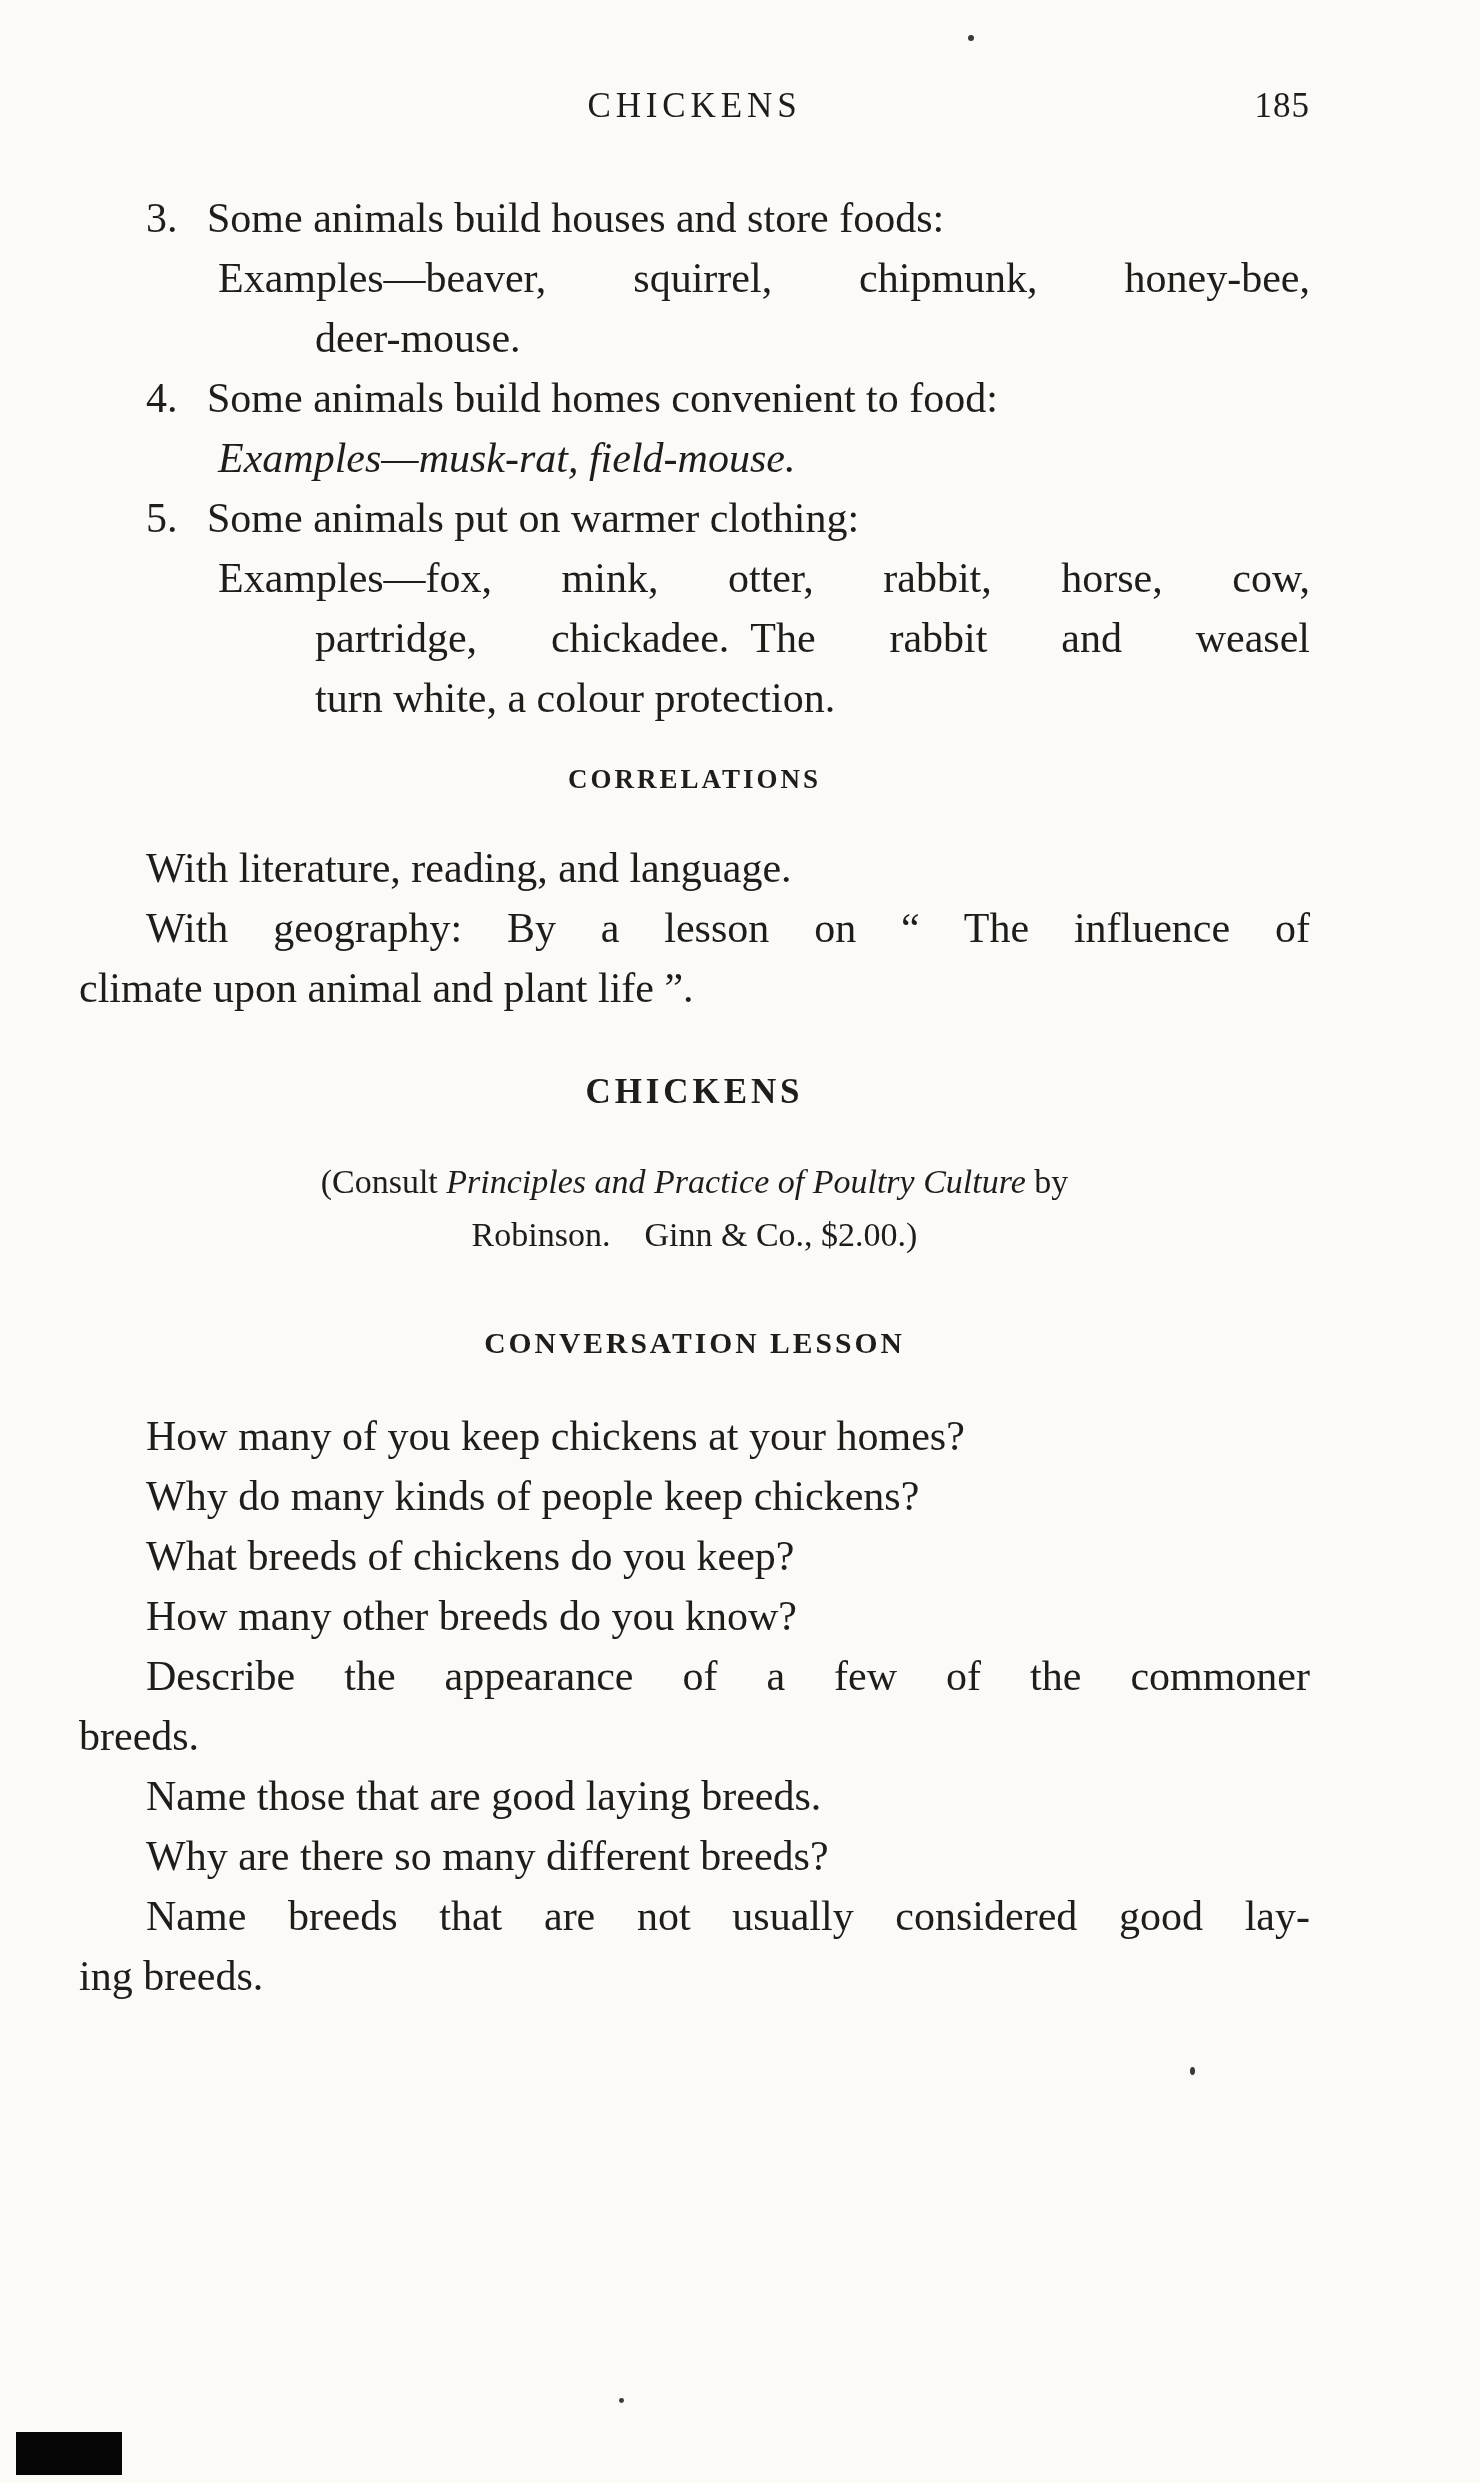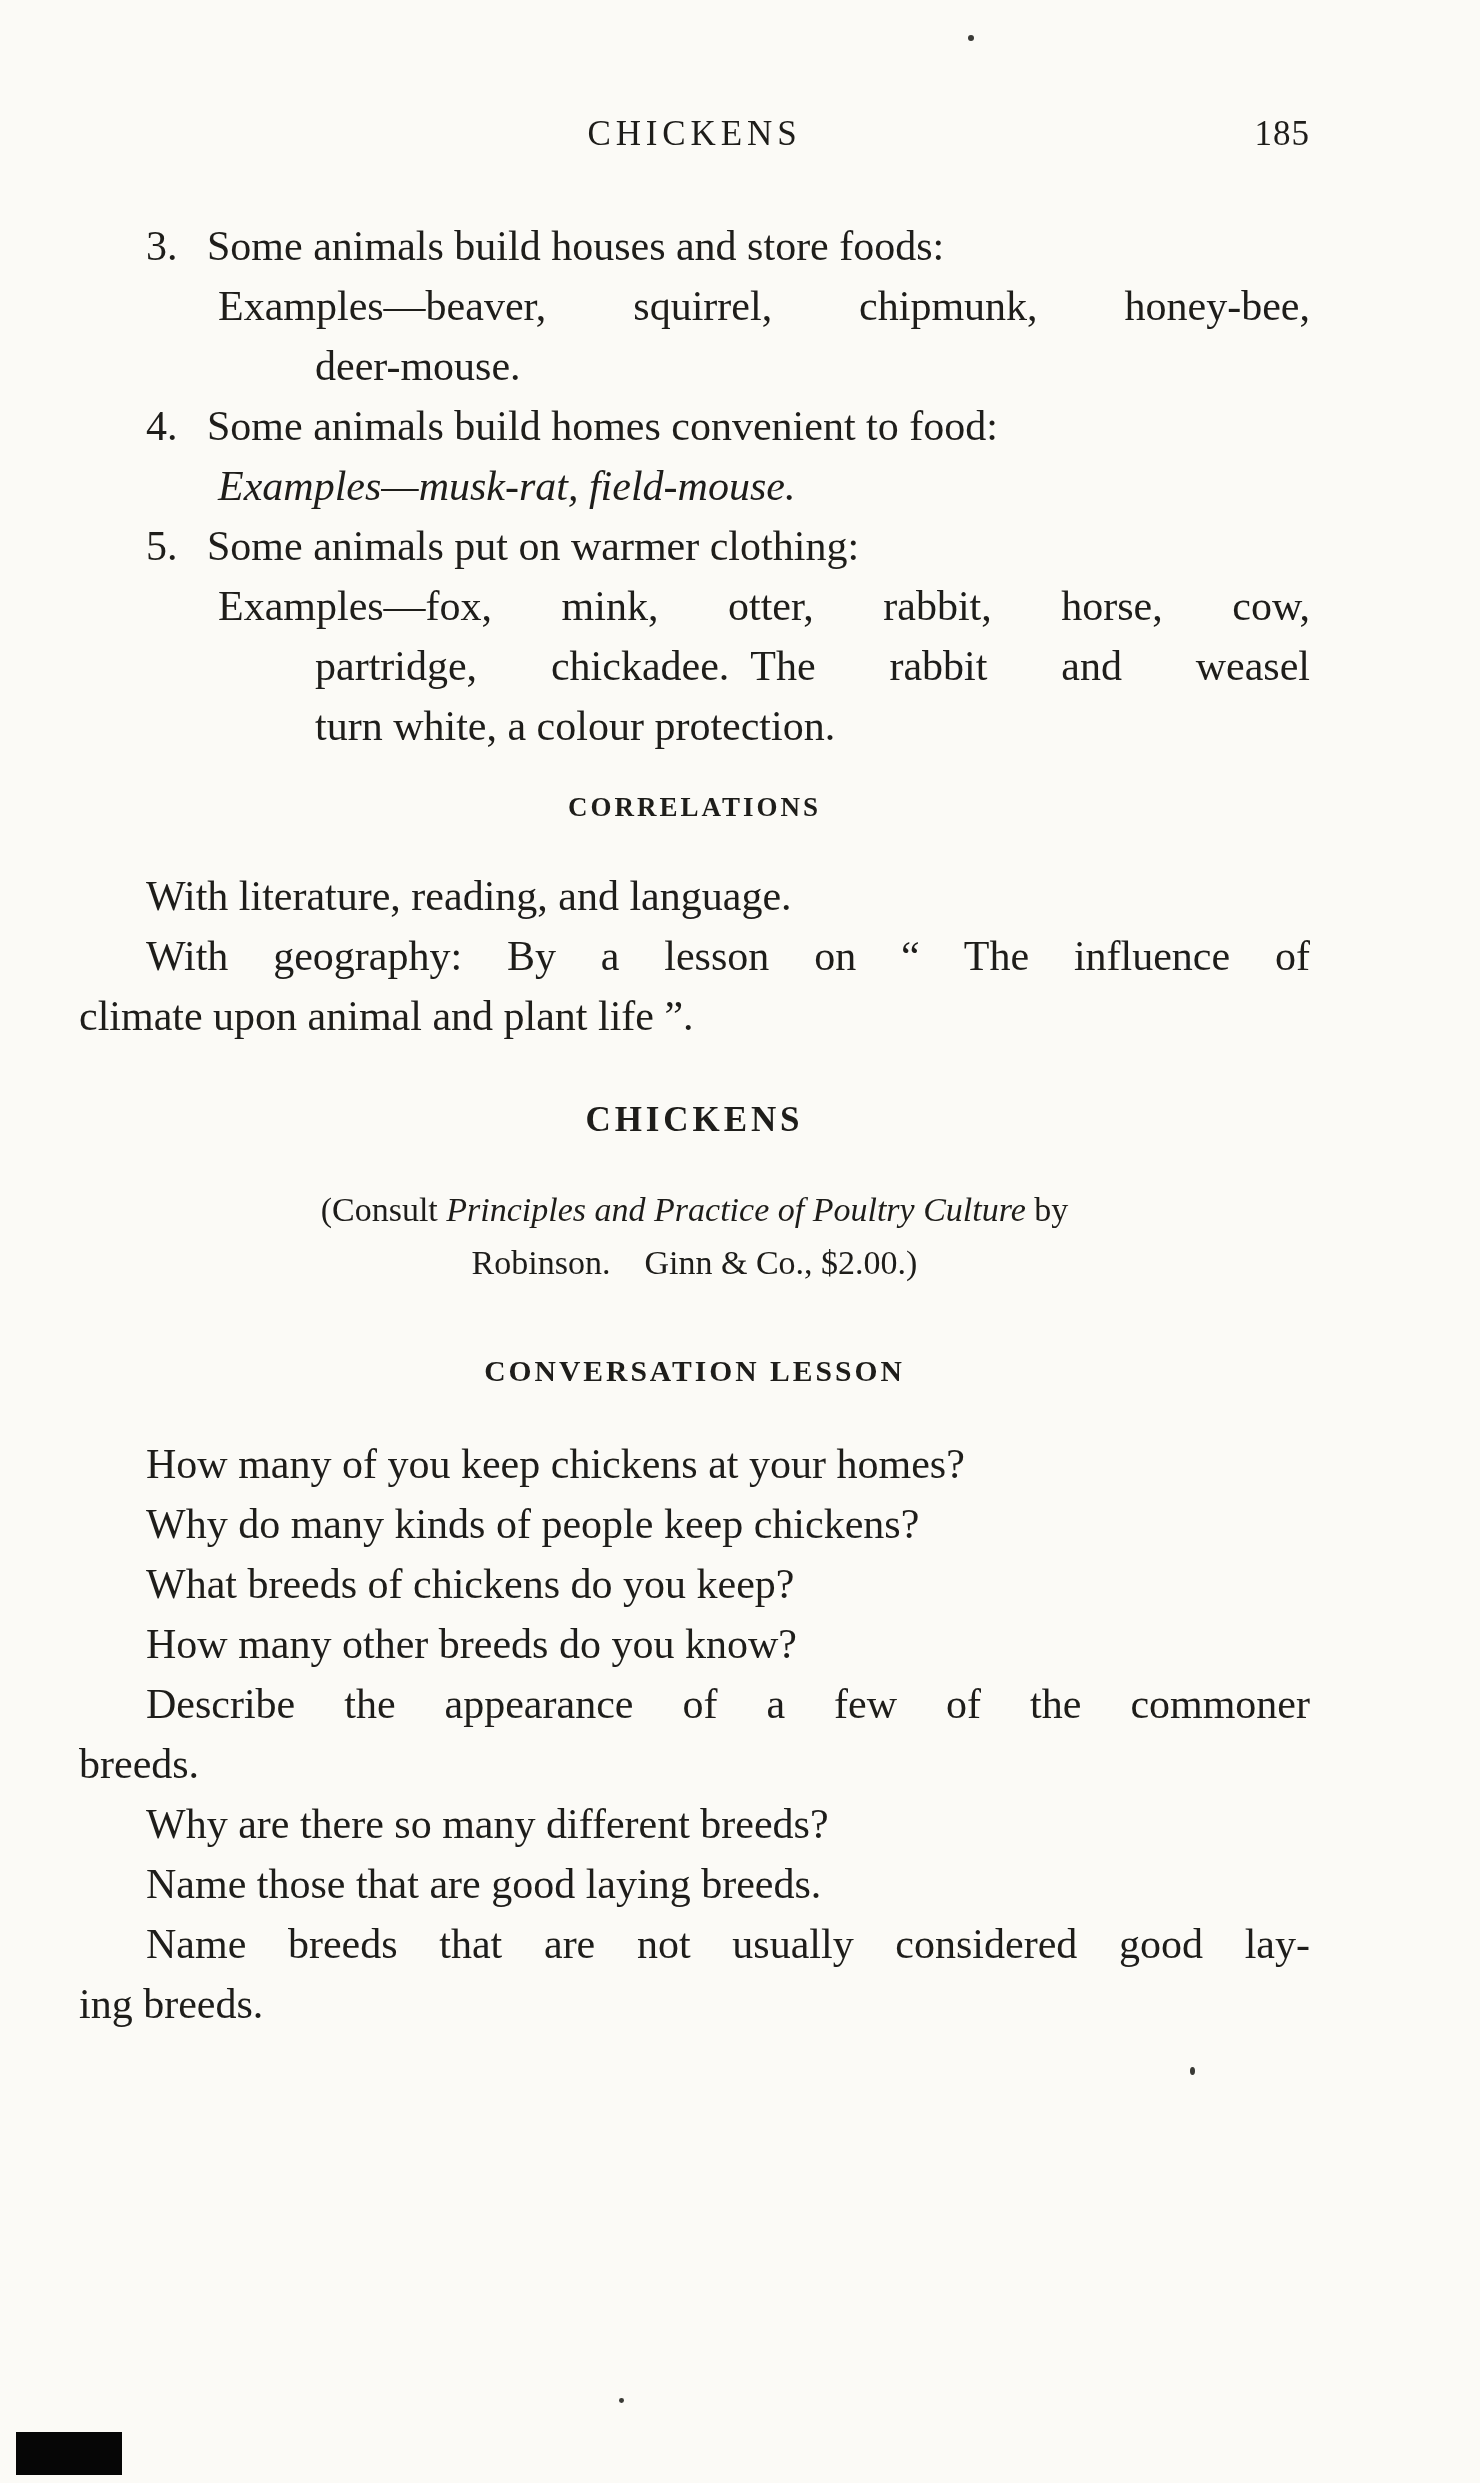--- a/index.html
+++ b/index.html
@@ -11,21 +11,21 @@
     height: 2483px;
     background: #fbfaf6;
     color: #1e1d1a;
     font-family: "Liberation Serif", "DejaVu Serif", serif;
     overflow: hidden;
   }
 
   .content {
     margin-left: 79px;
     width: 1231px;
-    padding-top: 112px;
+    padding-top: 84px;
     font-size: 42px;
     line-height: 60px;
   }
 
   
   .running-head {
     display: grid;
     grid-template-columns: 1fr auto 1fr;
     align-items: baseline;
     font-size: 35px;
@@ -143,22 +143,22 @@
 
     <h2 class="section-heading h-conversation">CONVERSATION LESSON</h2>
 
     <section>
       <p class="indent">How many of you keep chickens at your homes?</p>
       <p class="indent">Why do many kinds of people keep chickens?</p>
       <p class="indent">What breeds of chickens do you keep?</p>
       <p class="indent">How many other breeds do you know?</p>
       <p class="indent stretch">Describe the appearance of a few of the commoner</p>
       <p class="flush">breeds.</p>
+      <p class="indent">Name those that are good laying breeds.</p>
       <p class="indent">Why are there so many different breeds?</p>
-      <p class="indent">Name those that are good laying breeds.</p>
       <p class="indent stretch">Name breeds that are not usually considered good lay-</p>
       <p class="flush">ing breeds.</p>
     </section>
 
   </main>
 
   <div class="scan-mark"></div>
   <div class="speck speck-1"></div>
   <div class="speck speck-2"></div>
   <div class="speck speck-3"></div>

